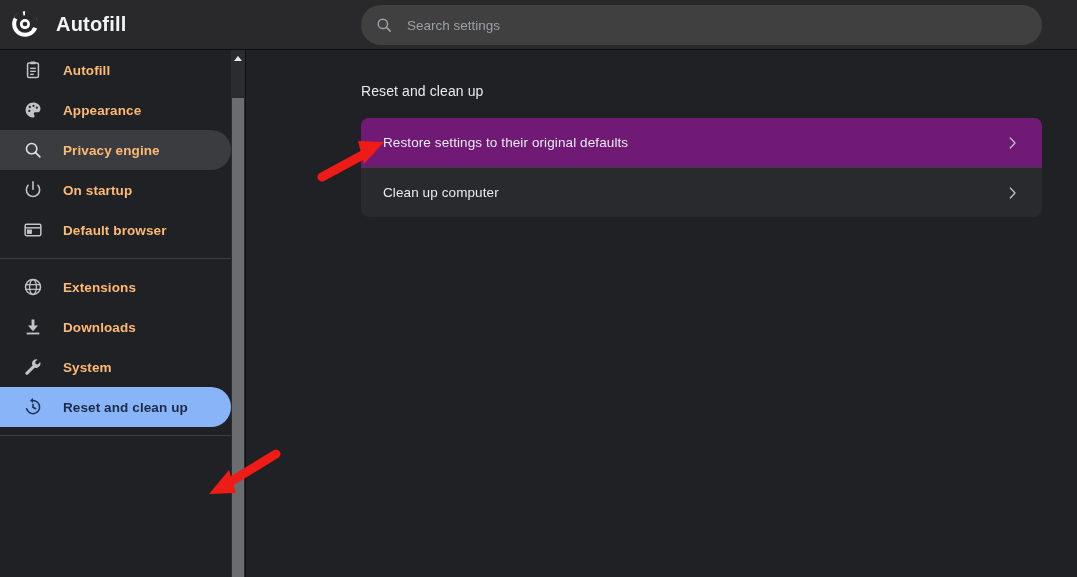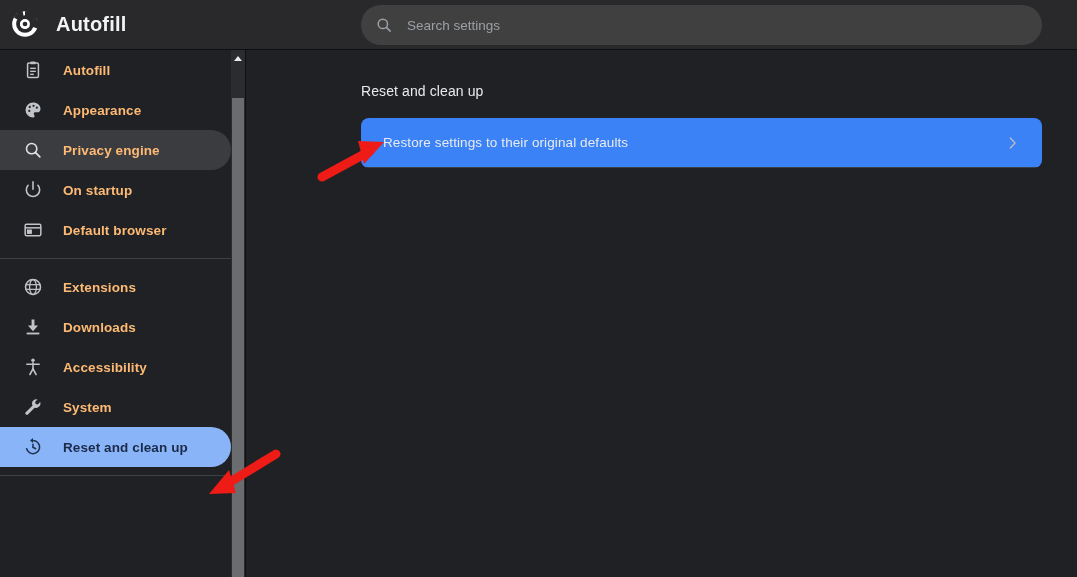--- a/index.html
+++ b/index.html
@@ -205,21 +205,21 @@
     overflow: hidden;
   }
   .card-row {
     position: relative;
     height: 49px;
     display: flex;
     align-items: center;
     padding: 0 0 0 22px;
     cursor: pointer;
   }
-  .card-row.hovered { background: #3b82f6; }
+  .card-row.hovered { background: #701a75; }
   .card-row .cr-label {
     font-size: 13.5px;
     color: #e8eaed;
     letter-spacing: .1px;
   }
   .card-row .cr-chevron {
     position: absolute;
     right: 22px; top: 50%;
     transform: translateY(-50%);
     width: 16px; height: 16px;
@@ -354,32 +354,20 @@
         <span class="ni-icon">
           <svg viewBox="0 0 24 24" width="20" height="20">
             <rect x="10.3" y="3" width="3.4" height="8.2" fill="#c9ccd0"></rect>
             <path d="M5.9 10.3 L12 17 L18.1 10.3 Z" fill="#c9ccd0"></path>
             <rect x="4.4" y="18.7" width="15.2" height="2.2" fill="#c9ccd0"></rect>
           </svg>
         </span>
         <span class="ni-label">Downloads</span>
       </div>
 
-      <div class="nav-item">
-        <span class="ni-icon">
-          <svg viewBox="0 0 24 24" width="20" height="20">
-            <circle cx="12" cy="4" r="2.1" fill="#c9ccd0"></circle>
-            <line x1="12" y1="7" x2="12" y2="15" stroke="#c9ccd0" stroke-width="1.9" stroke-linecap="round"></line>
-            <line x1="4.6" y1="8.6" x2="19.4" y2="8.6" stroke="#c9ccd0" stroke-width="1.9" stroke-linecap="round"></line>
-            <line x1="12" y1="14.3" x2="8.3" y2="21" stroke="#c9ccd0" stroke-width="1.9" stroke-linecap="round"></line>
-            <line x1="12" y1="14.3" x2="15.7" y2="21" stroke="#c9ccd0" stroke-width="1.9" stroke-linecap="round"></line>
-          </svg>
-        </span>
-        <span class="ni-label">Accessibility</span>
-      </div>
 
       <div class="nav-item">
         <span class="ni-icon">
           <svg viewBox="0 0 24 24" width="20" height="20">
             <path d="M15.9 2.6a5.2 5.2 0 0 0-4.4 7.7L3.3 18.4a1.6 1.6 0 0 0 0 2.3l.3.3a1.6 1.6 0 0 0 2.3 0l8.1-8.2a5.2 5.2 0 0 0 6.6-6.7l-2.8 2.8-2.6-.6-.6-2.6 2.8-2.8a5.2 5.2 0 0 0-1.5-.3z" fill="#c9ccd0"></path>
           </svg>
         </span>
         <span class="ni-label">System</span>
       </div>
 
@@ -415,20 +403,28 @@
         <span class="cr-label">Restore settings to their original defaults</span>
         <span class="cr-chevron">
           <svg viewBox="0 0 24 24" width="16" height="16">
             <path d="M9.4 4.6 L16.6 12 L9.4 19.4" fill="none" stroke="#b9bcc0" stroke-width="2" stroke-linecap="round" stroke-linejoin="round"></path>
           </svg>
         </span>
       </div>
 
       <div class="card-divider"></div>
 
+      <div class="card-row">
+        <span class="cr-label">Clean up computer</span>
+        <span class="cr-chevron">
+          <svg viewBox="0 0 24 24" width="16" height="16">
+            <path d="M9.4 4.6 L16.6 12 L9.4 19.4" fill="none" stroke="#b9bcc0" stroke-width="2" stroke-linecap="round" stroke-linejoin="round"></path>
+          </svg>
+        </span>
+      </div>
     </div>
   </div>
 
   <svg class="annot" viewBox="0 0 1077 577">
     <g>
       <path d="M322 177 L370 151" stroke="#ee1b16" stroke-width="9" stroke-linecap="round" fill="none"></path>
       <path d="M384 142 L358 141 L364 164 Z" fill="#ee1b16"></path>
     </g>
     <g>
       <path d="M276 454 L225 485" stroke="#ee1b16" stroke-width="9" stroke-linecap="round" fill="none"></path>

